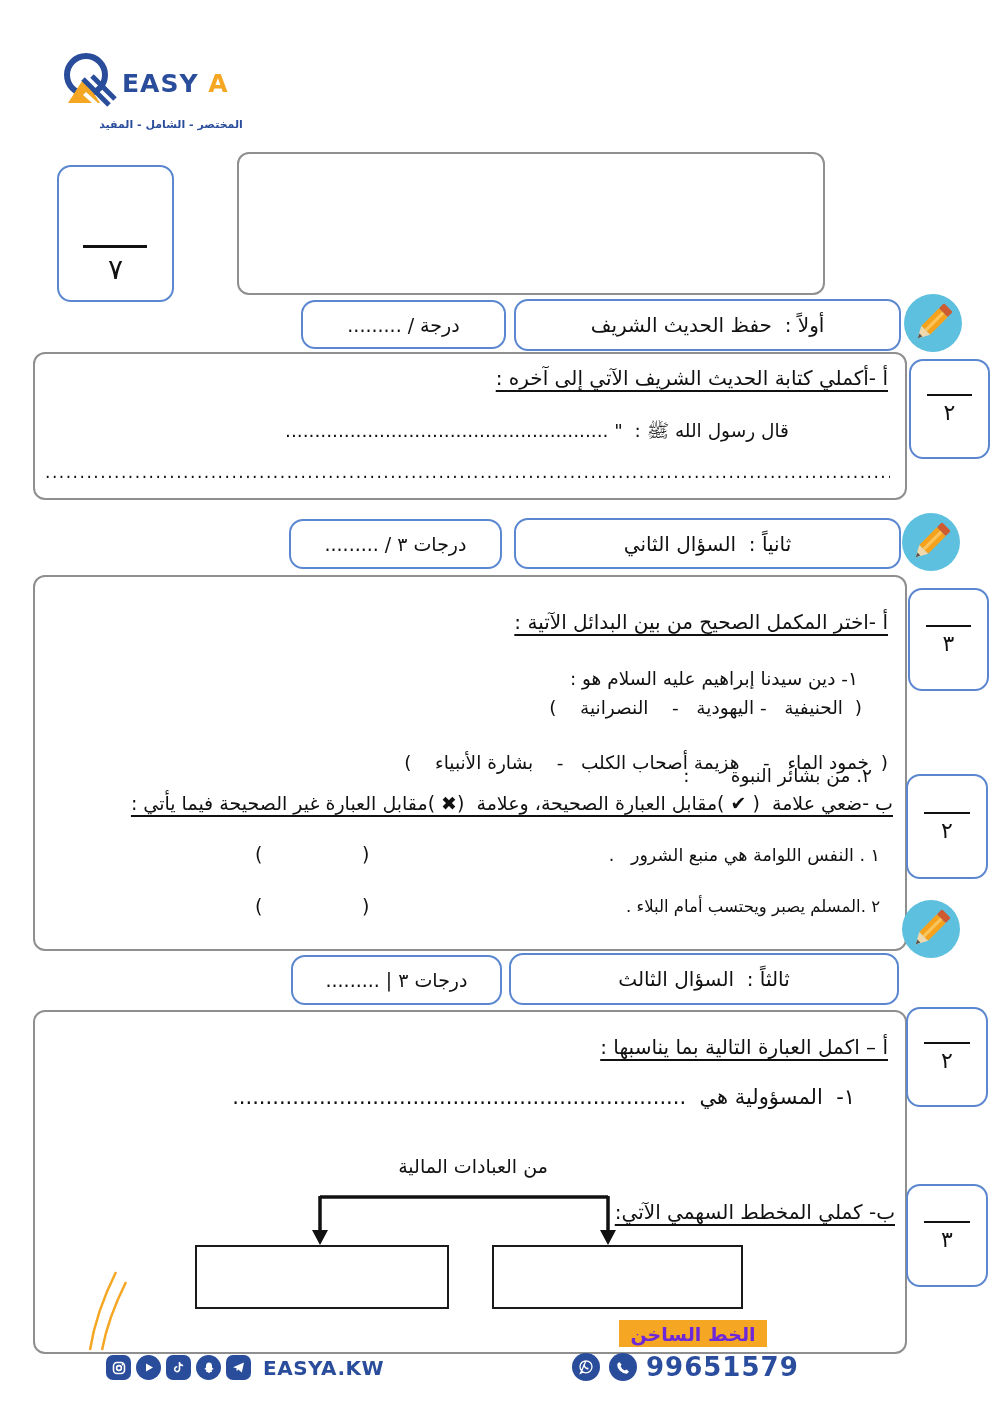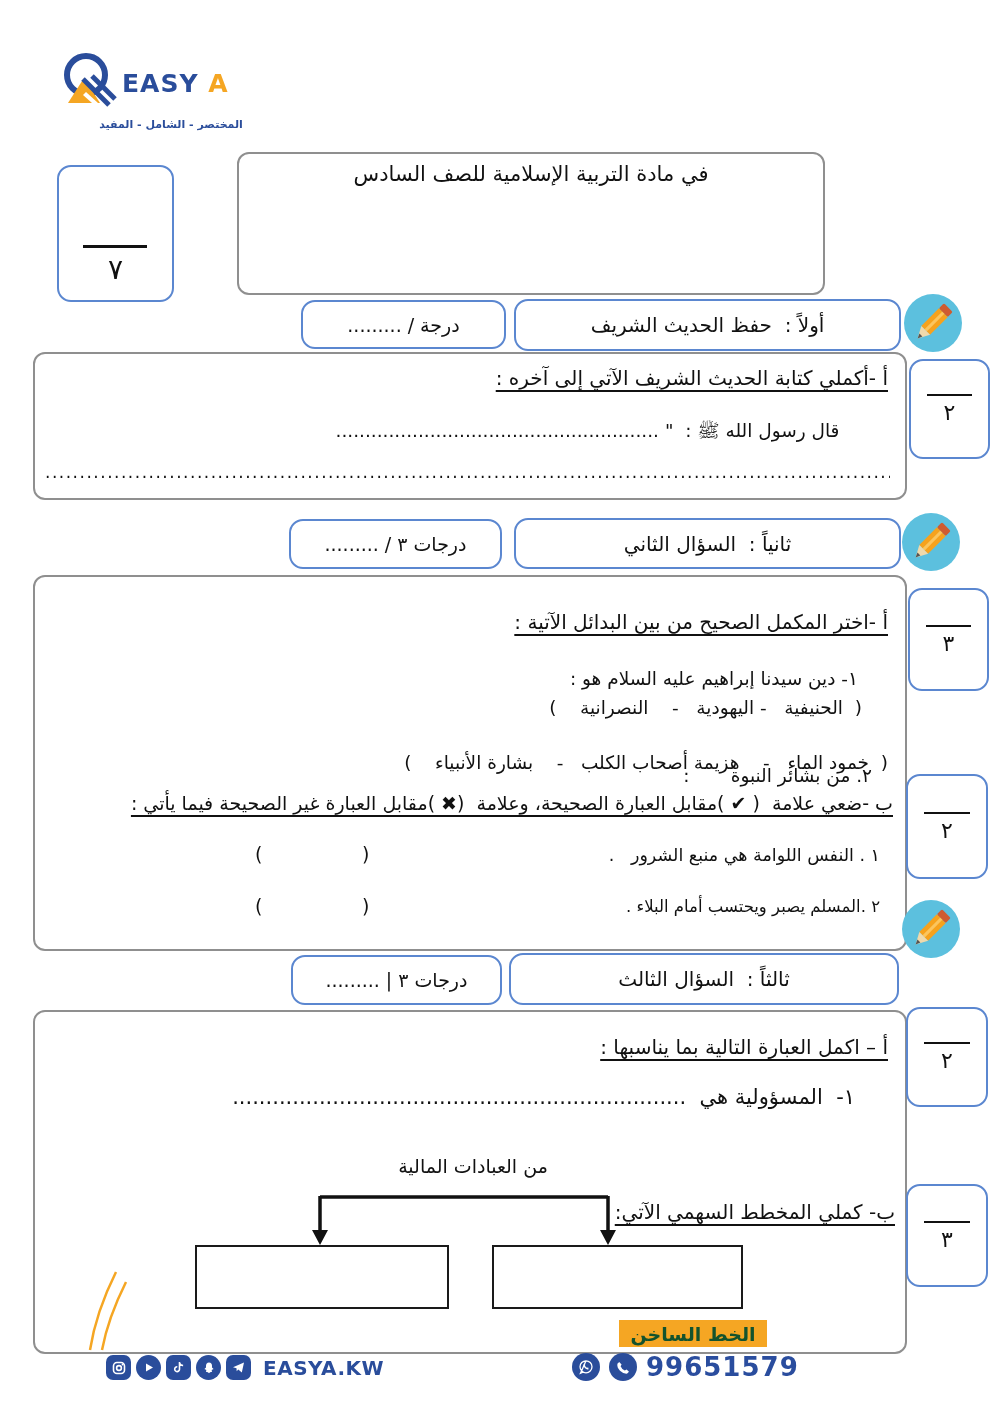--- a/index.html
+++ b/index.html
@@ -28,21 +28,21 @@
   .logo-name .a{color:#f5a623;}
   .logo-tag{direction:rtl;text-align:center;font-weight:bold;color:#2a4d9b;font-size:11px;margin-top:2px;}
   
   .f-left{display:flex;align-items:center;gap:5px;}
   .soc{width:25px;height:25px;border-radius:50%;background:#2a4d9b;display:flex;align-items:center;justify-content:center;}
   .soc.sq{border-radius:7px;}
   .handle{font-size:20px;font-weight:bold;color:#2a4d9b;margin-left:7px;letter-spacing:.5px;}
   .f-right{display:flex;align-items:center;gap:9px;}
   .cic{width:28px;height:28px;border-radius:50%;background:#2a4d9b;color:#fff;display:flex;align-items:center;justify-content:center;font-size:15px;}
   .phone-num{font-size:26px;font-weight:bold;color:#2a4d9e;letter-spacing:1px;}
-  .hotline{background:#f5a623;color:#14532d;font-weight:bold;font-size:19px;display:flex;align-items:center;justify-content:center;direction:rtl;z-index:5;}
+  .hotline{background:#f5a623;color:#6d28d9;font-weight:bold;font-size:19px;display:flex;align-items:center;justify-content:center;direction:rtl;z-index:5;}
   .dbox{border:2.5px solid #1a1a1a;background:#fff;}
 </style>
 </head>
 <body>
 
 <div class="page">
 
   <div class="abs" style="left:56px;top:50px;width:230px;">
     <div class="logo-row">
       <span>
@@ -58,21 +58,20 @@
     </div>
     <div class="logo-tag">المختصر - الشامل - المفيد</div>
   </div>
 
   <div class="abs blue-box" style="left:57px;top:165px;width:113px;height:133px;">
     <div style="position:absolute;left:24px;top:78px;width:64px;border-top:3px solid #111;"></div>
     <div style="position:absolute;left:0;top:86px;width:100%;text-align:center;font-size:28px;">٧</div>
   </div>
 
   <div class="abs gray-box" style="left:237px;top:152px;width:584px;height:139px;">
-    <div class="ar" style="text-align:center;font-size:21px;margin-top:8px;">في مادة التربية الإسلامية للصف السادس</div>
   </div>
 
   <div class="abs" style="left:904px;top:294px;">
     <svg width="58" height="58" viewBox="0 0 56 56">
       <circle cx="28" cy="28" r="28" fill="#5cc0de"></circle>
       <g transform="rotate(45 28 28)">
         <rect x="22" y="7" width="12" height="7" rx="1.5" fill="#cf5b30"></rect>
         <rect x="22" y="14" width="12" height="24" fill="#f6a21d"></rect>
         <rect x="26.5" y="14" width="3" height="24" fill="#fbc55e"></rect>
         <polygon points="22,38 34,38 28,49" fill="#efd9ac"></polygon>
@@ -82,21 +81,21 @@
   </div>
   <div class="abs blue-box hdr" style="left:514px;top:299px;width:383px;height:48px;">أولاً :  حفظ الحديث الشريف</div>
   <div class="abs blue-box score" style="left:301px;top:300px;width:201px;height:45px;">
     <span>.........</span>
     <span>/</span>
     <span class="w">درجة</span>
   </div>
 
   <div class="abs gray-box" style="left:33px;top:352px;width:870px;height:144px;"></div>
   <div class="abs ar qtitle" style="right:104px;top:366px;">أ -أكملي كتابة الحديث الشريف الآتي إلى آخره :</div>
-  <div class="abs ar clip qline" style="right:102px;top:420px;width:605px;text-align:center;">قال رسول الله ﷺ :  " .......................................................</div>
+  <div class="abs ar clip qline" style="right:102px;top:420px;width:605px;text-align:left;">قال رسول الله ﷺ :  " .......................................................</div>
   <div class="abs clip" style="left:45px;top:462px;width:845px;font-size:17px;letter-spacing:1.5px;">..........................................................................................................................................</div>
 
   <div class="abs mark-box" style="left:909px;top:359px;width:77px;height:96px;">
     <div class="ln"></div>
     <div class="v">٢</div>
   </div>
 
   <div class="abs" style="left:902px;top:513px;">
     <svg width="58" height="58" viewBox="0 0 56 56">
       <circle cx="28" cy="28" r="28" fill="#5cc0de"></circle>

